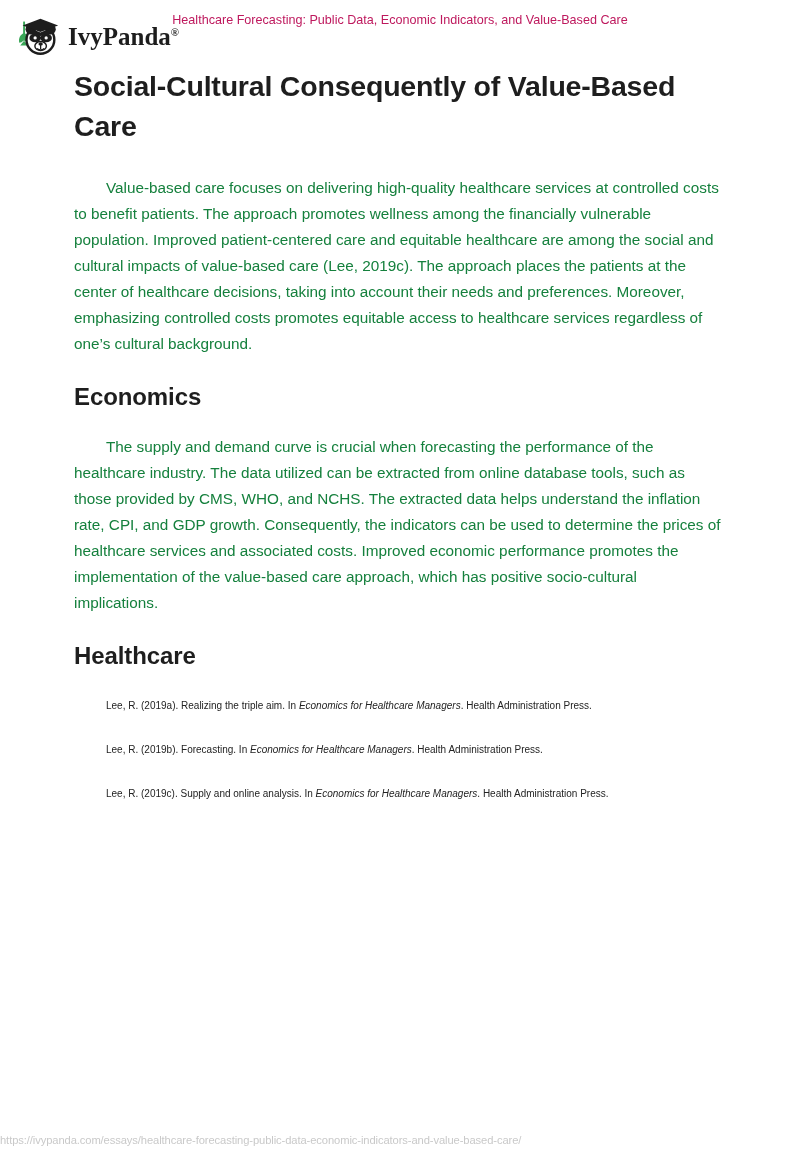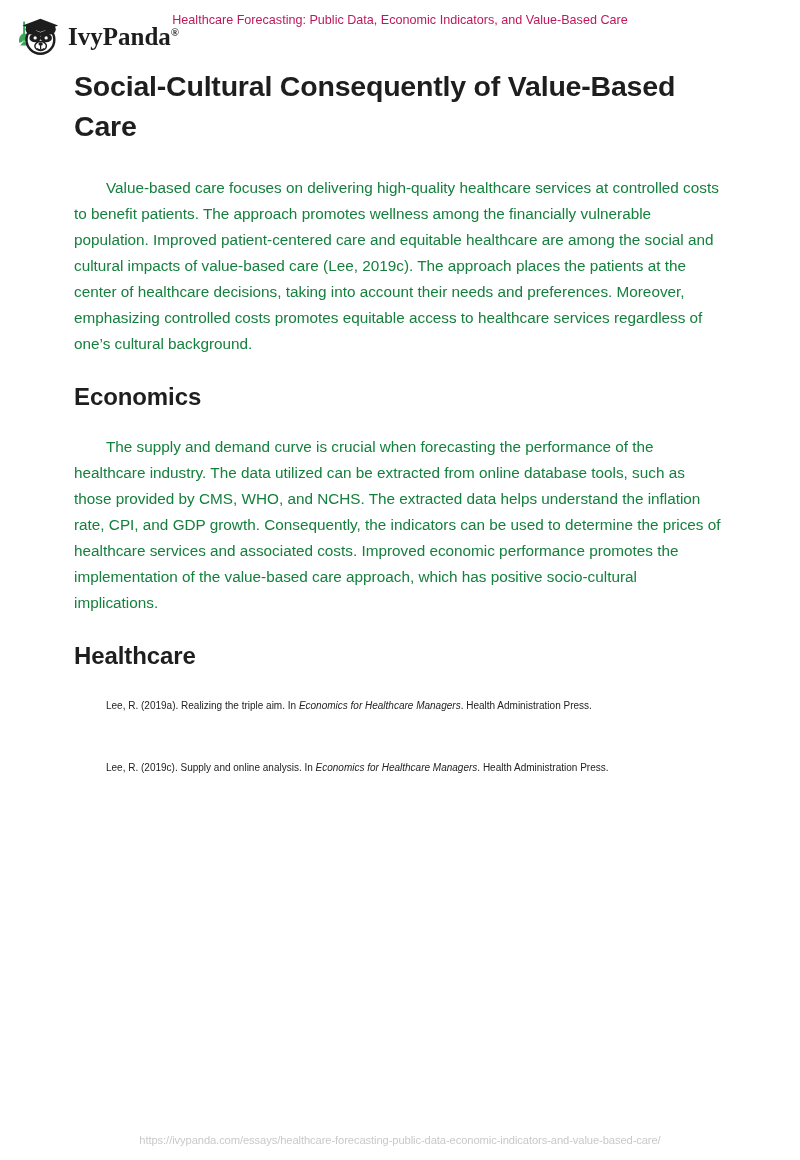--- a/index.html
+++ b/index.html
@@ -122,21 +122,20 @@
   .sp-para-h2b  { height: 24px; }
   .sp-refs      { height: 22px; }
   .sp-ref-gap   { height: 18px; }
 
   
   .page-footer {
     position: absolute;
     left: 0;
     top: 1130px;
     width: 800px;
-    text-align: center;
   }
   .footer-url {
     font-size: 11.2px;
     color: #c9c9c9;
     font-family: "Liberation Sans", sans-serif;
     text-decoration: none;
     letter-spacing: -0.1px;
   }
 </style>
 </head>
@@ -200,20 +199,21 @@
   <div class="sp-para-h2b"></div>
 
   <h2 class="section">Healthcare</h2>
 
   <div class="sp-refs"></div>
 
   <p class="reference"><span>Lee, R. (2019a). Realizing the triple aim. In </span><i>Economics for Healthcare Managers</i><span>. Health Administration Press.</span></p>
 
   <div class="sp-ref-gap"></div>
 
+  <p class="reference"><span>Lee, R. (2019b). Forecasting. In </span><i>Economics for Healthcare Managers</i><span>. Health Administration Press.</span></p>
 
   <div class="sp-ref-gap"></div>
 
   <p class="reference"><span>Lee, R. (2019c). Supply and online analysis. In </span><i>Economics for Healthcare Managers</i><span>. Health Administration Press.</span></p>
 
 </div>
 
 <div class="page-footer">
   <a class="footer-url" href="#">https://ivypanda.com/essays/healthcare-forecasting-public-data-economic-indicators-and-value-based-care/</a>
 </div>

